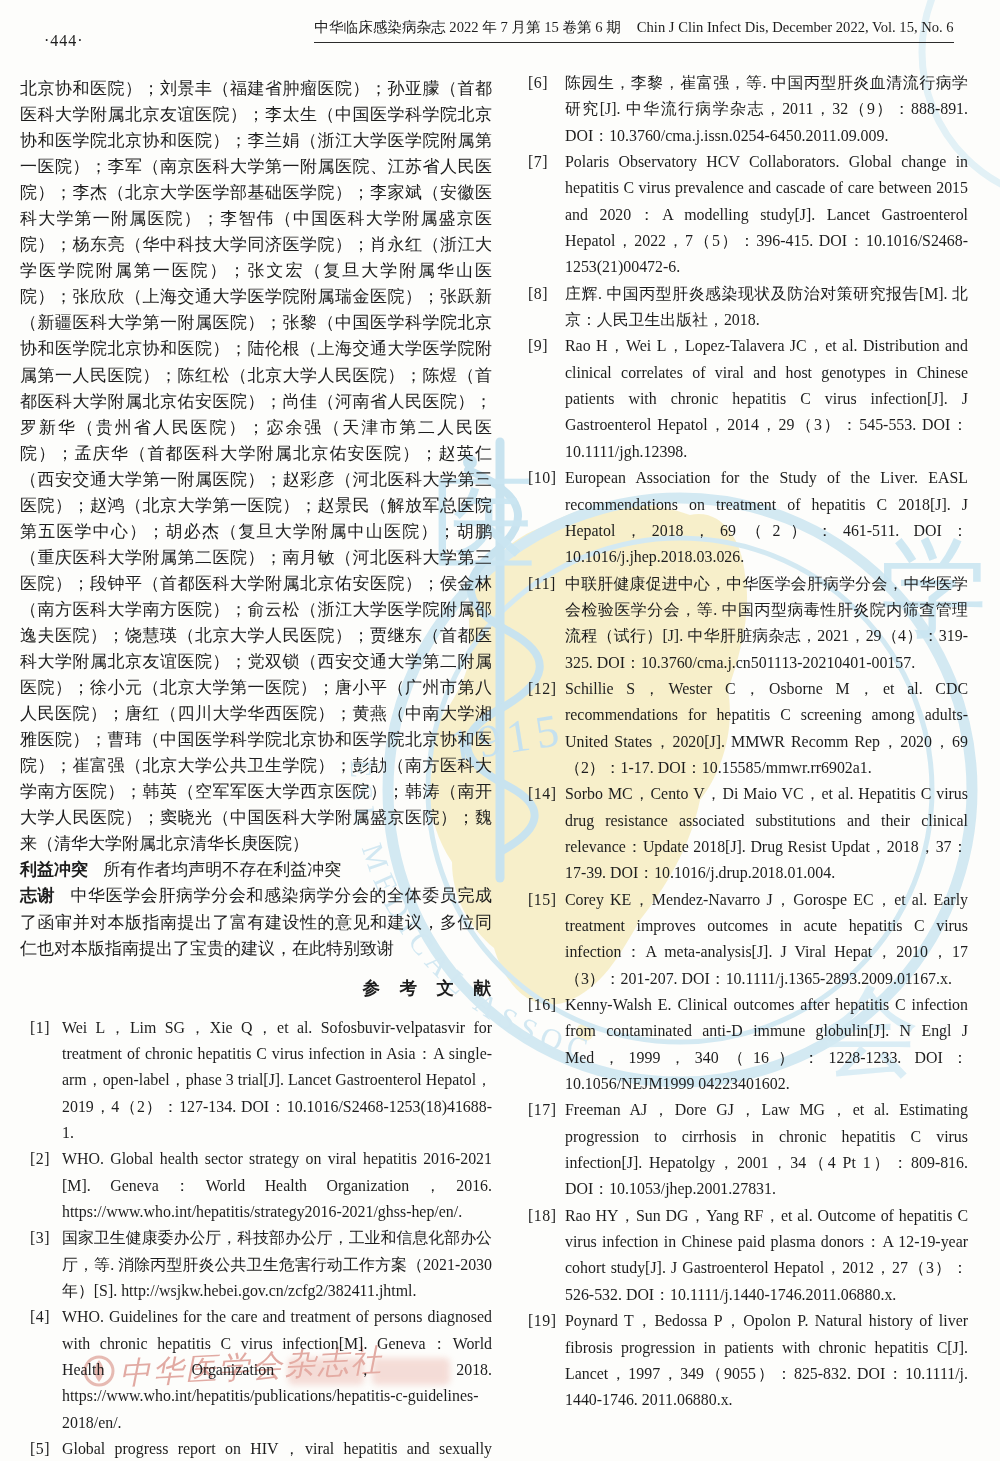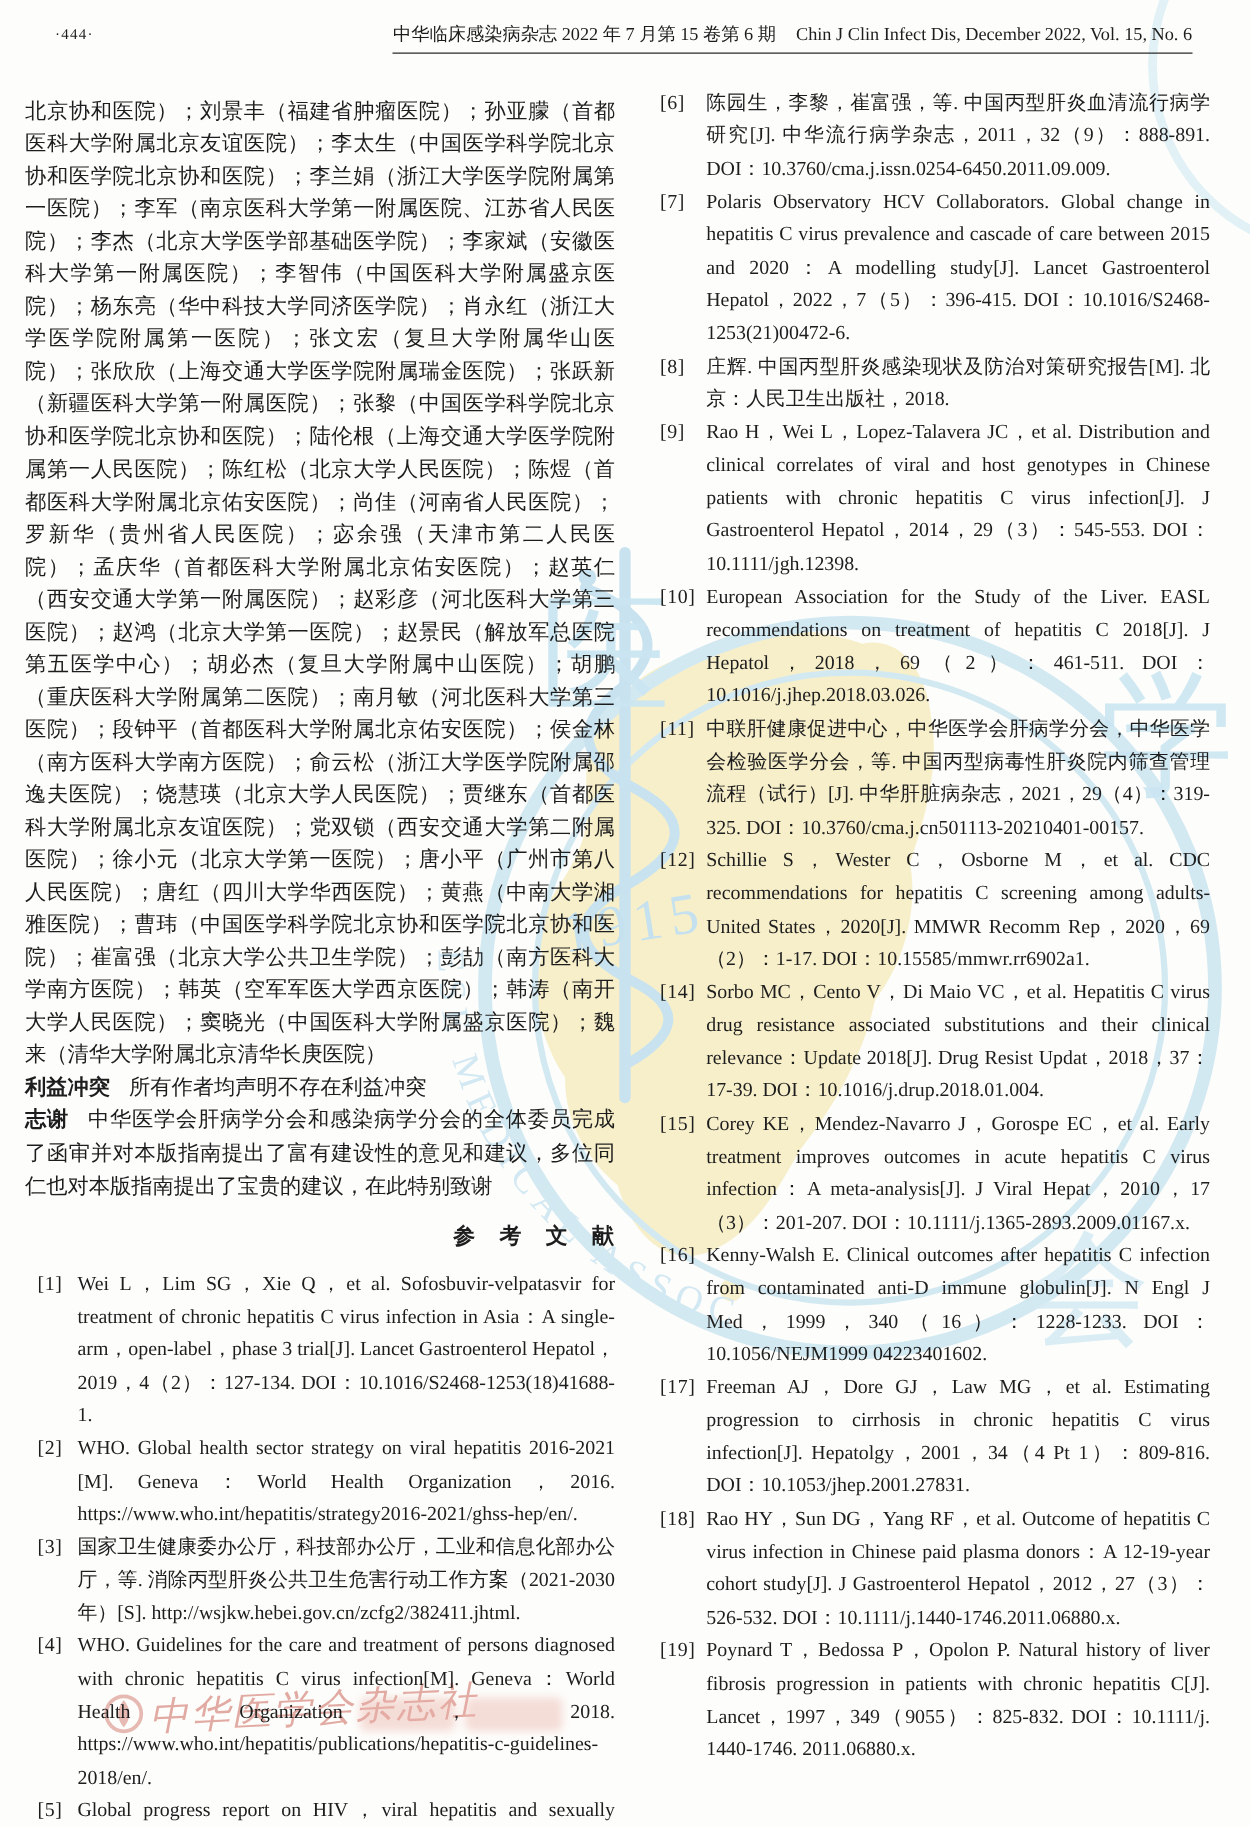--- a/index.html
+++ b/index.html
@@ -7,21 +7,21 @@
     position:relative; width:1000px; height:1461px; margin:0 auto;
     background:#fdfdfb; overflow:hidden;
     font-family:"Liberation Serif","DejaVu Serif",serif;
     color:#1d1d1d;
     -webkit-font-smoothing:antialiased;
   }
   .watermark{position:absolute; left:0; top:0; z-index:0; pointer-events:none;}
   .layer{position:relative; z-index:1;}
 
   
-  .pagenum{position:absolute; left:44px; top:20px; font-size:12px; letter-spacing:1px;}
+  .pagenum{position:absolute; left:44px; top:32px; font-size:16px; letter-spacing:1px;}
   .htitle{position:absolute; left:281px; top:18px; width:706px; text-align:center;}
   .htitle .inner{
     display:inline-block; white-space:nowrap;
     border-bottom:1.5px solid #2b2b2b; padding-bottom:5px;
     font-size:14.6px;
   }
   .htitle .en{margin-left:16px;}
 
   
   .col{position:absolute;}

